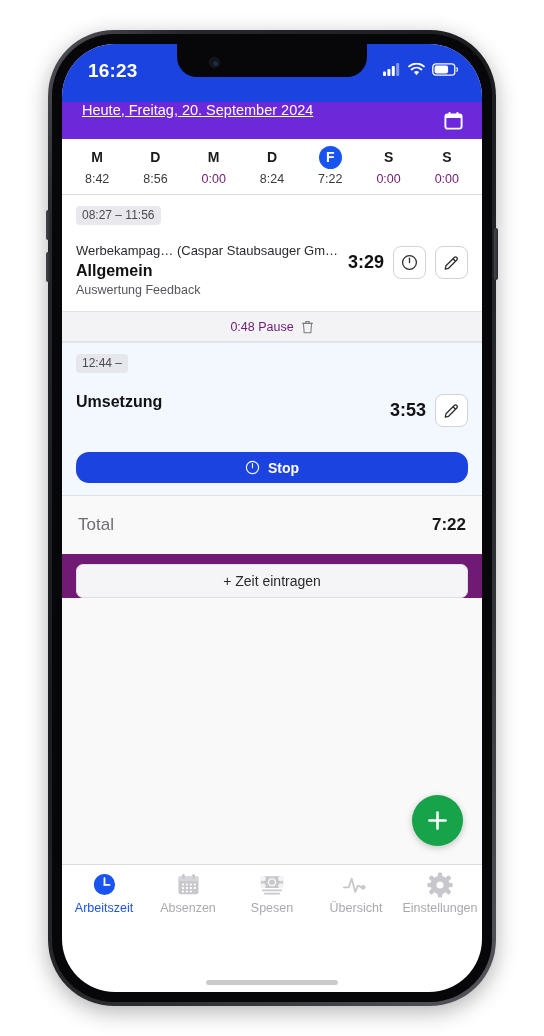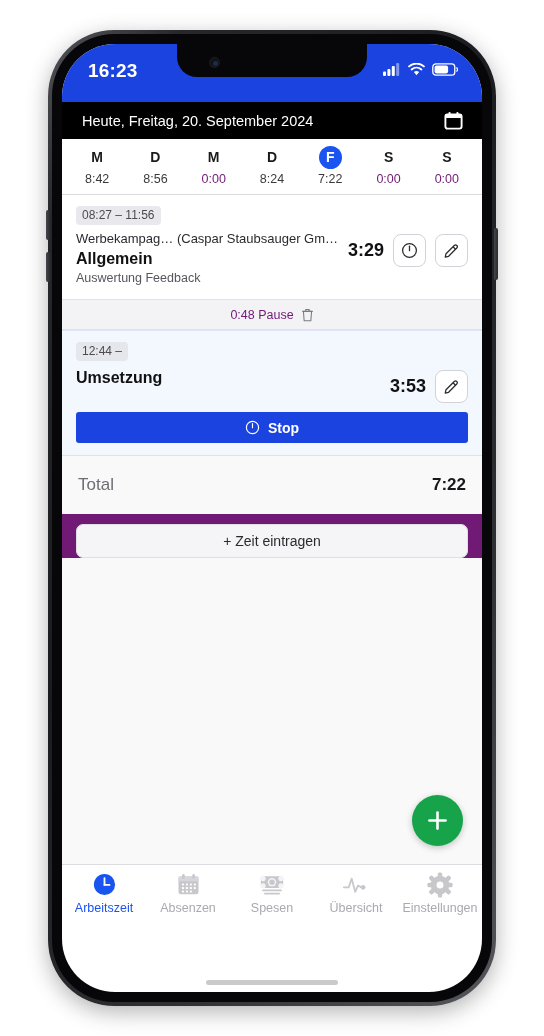--- a/index.html
+++ b/index.html
@@ -100,27 +100,27 @@
   }
   .status-icons {
     display: flex;
     align-items: center;
     gap: 7px;
     padding-top: 3px;
   }
 
   
   .headerbar {
-    background: #000000;
+    background: #6d28d9;
     height: 37px;
     display: flex;
-    align-items: center;
     justify-content: space-between;
     padding: 0 19px 0 20px;
     color: #ffffff;
+    text-decoration: underline;
   }
   .header-title {
     font-size: 14.5px;
     font-weight: normal;
   }
 
   
   .weekstrip {
     display: flex;
     background: #ffffff;
@@ -172,21 +172,21 @@
     background: #f3f7fe;
     border-top: 1px solid #dfe6f5;
   }
   .time-badge {
     display: inline-block;
     background: #e9e9ed;
     color: #4a4a50;
     font-size: 12px;
     border-radius: 4px;
     padding: 2.5px 6px 3px 6px;
-    margin-bottom: 5px;
+    margin-bottom: 17px;
   }
   .entry.running .time-badge {
     background: #e6e7ec;
   }
   .entry-row {
     display: flex;
     align-items: flex-start;
   }
   .entry-texts { flex: 1; min-width: 0; padding-right: 8px; }
   .entry-project {
@@ -241,24 +241,24 @@
     display: flex;
     align-items: center;
     justify-content: center;
     gap: 7px;
     font-size: 12.5px;
     color: #701a75;
   }
 
   
   .stop-btn {
-    margin-top: 9px;
+    margin-top: 25px;
     height: 31px;
     background: #1a43e0;
-    border-radius: 3px;
+    border-radius: 13px;
     display: flex;
     align-items: center;
     justify-content: center;
     gap: 8px;
     color: #ffffff;
     font-size: 14px;
     font-weight: bold;
   }
 
   

